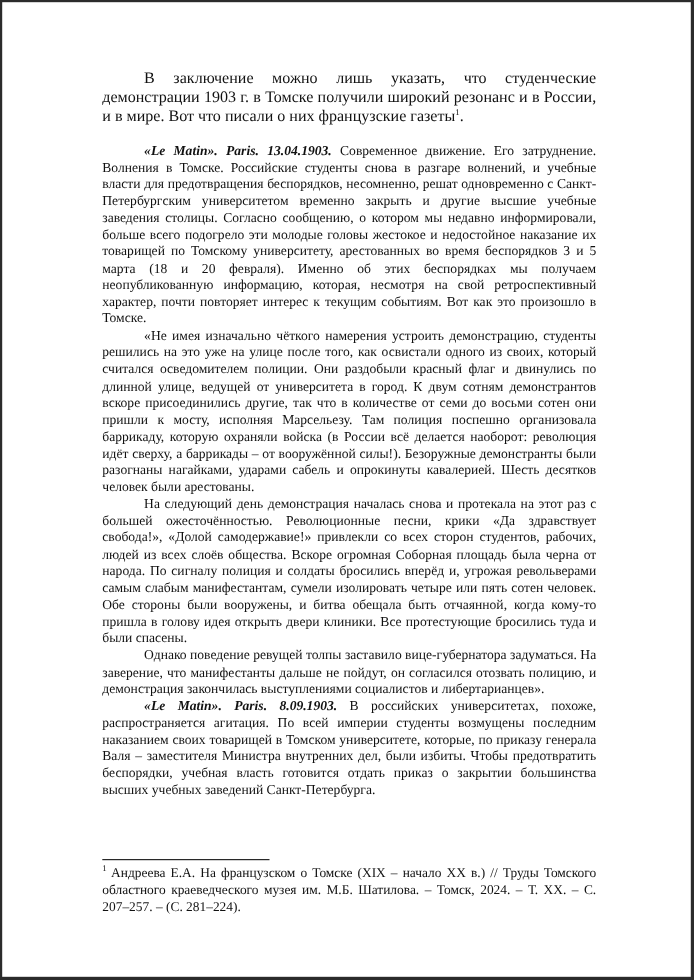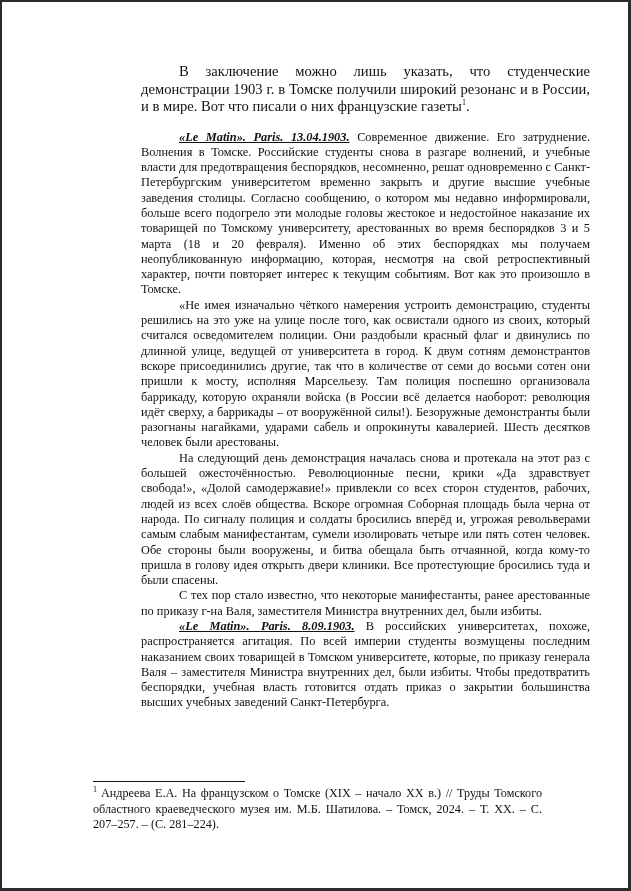--- a/index.html
+++ b/index.html
@@ -4,27 +4,27 @@
 <style>
   html, body { margin: 0; padding: 0; background: #2b2b2b; }
   body { width: 631px; height: 891px; overflow: hidden; position: relative; }
   .page {
     position: absolute; left: 2px; top: 2px; width: 626px; height: 886px;
     background: #ffffff; color: #111;
     font-family: "Liberation Serif", "DejaVu Serif", serif;
   }
   .body-text {
     position: absolute; left: 91px; top: 61px; width: 449px;
-    font-size: 14.2px; line-height: 16.8px; text-align: justify; margin-left: 48px;
+    font-size: 14.2px; line-height: 16.8px; text-align: justify;
   }
   .body-text p { margin: 0; text-indent: 38px; }
   .intro { font-size: 14.6px; line-height: 17.5px; }
   .intro-gap { height: 14px; }
   .quotes p { font-size: 12.35px; line-height: 15.3px; }
-  .src { font-style: italic; font-weight: bold; text-decoration: underline; }
+  .src { font-style: italic; font-weight: bold; }
   .sup { vertical-align: super; font-size: 8px; line-height: 0; }
   .author {
     text-align: right; font-style: italic; font-weight: bold;
     font-size: 13.5px; margin-top: 14px; text-indent: 0;
   }
   .fn-rule {
     position: absolute; left: 91px; top: 779px; width: 152px; height: 0;
     border-top: 1px solid #111;
   }
   .footnote {
@@ -38,21 +38,21 @@
 
 <div class="page">
   <div class="body-text">
     <p class="intro"><span>В заключение можно лишь указать, что студенческие демонстрации 1903 г. в Томске получили широкий резонанс и в России, и в мире. Вот что писали о них французские газеты</span><span class="sup">1</span><span>.</span></p>
     <div class="intro-gap"></div>
 
     <div class="quotes">
       <p><span class="src">«Le Matin». Paris. 13.04.1903.</span><span> Современное движение. Его затруднение. Волнения в Томске. Российские студенты снова в разгаре волнений, и учебные власти для предотвращения беспорядков, несомненно, решат одновременно с Санкт-Петербургским университетом временно закрыть и другие высшие учебные заведения столицы. Согласно сообщению, о котором мы недавно информировали, больше всего подогрело эти молодые головы жестокое и недостойное наказание их товарищей по Томскому университету, арестованных во время беспорядков 3 и 5 марта (18 и 20 февраля). Именно об этих беспорядках мы получаем неопубликованную информацию, которая, несмотря на свой ретроспективный характер, почти повторяет интерес к текущим событиям. Вот как это произошло в Томске.</span></p>
       <p>«Не имея изначально чёткого намерения устроить демонстрацию, студенты решились на это уже на улице после того, как освистали одного из своих, который считался осведомителем полиции. Они раздобыли красный флаг и двинулись по длинной улице, ведущей от университета в город. К двум сотням демонстрантов вскоре присоединились другие, так что в количестве от семи до восьми сотен они пришли к мосту, исполняя Марсельезу. Там полиция поспешно организовала баррикаду, которую охраняли войска (в России всё делается наоборот: революция идёт сверху, а баррикады – от вооружённой силы!). Безоружные демонстранты были разогнаны нагайками, ударами сабель и опрокинуты кавалерией. Шесть десятков человек были арестованы.</p>
       <p>На следующий день демонстрация началась снова и протекала на этот раз с большей ожесточённостью. Революционные песни, крики «Да здравствует свобода!», «Долой самодержавие!» привлекли со всех сторон студентов, рабочих, людей из всех слоёв общества. Вскоре огромная Соборная площадь была черна от народа. По сигналу полиция и солдаты бросились вперёд и, угрожая револьверами самым слабым манифестантам, сумели изолировать четыре или пять сотен человек. Обе стороны были вооружены, и битва обещала быть отчаянной, когда кому-то пришла в голову идея открыть двери клиники. Все протестующие бросились туда и были спасены.</p>
-      <p>С тех пор стало известно, что некоторые манифестанты, ранее арестованные по приказу г-на Валя, заместителя Министра внутренних дел, были избиты.</p>
+      <p>Однако поведение ревущей толпы заставило вице-губернатора задуматься. На заверение, что манифестанты дальше не пойдут, он согласился отозвать полицию, и демонстрация закончилась выступлениями социалистов и либертарианцев».</p>
       <p><span class="src">«Le Matin». Paris. 8.09.1903.</span><span> В российских университетах, похоже, распространяется агитация. По всей империи студенты возмущены последним наказанием своих товарищей в Томском университете, которые, по приказу генерала Валя – заместителя Министра внутренних дел, были избиты. Чтобы предотвратить беспорядки, учебная власть готовится отдать приказ о закрытии большинства высших учебных заведений Санкт-Петербурга.</span></p>
     </div>
 
   </div>
 
   <div class="fn-rule"></div>
   <div class="footnote">
     <span class="fnsup">1</span><span>Андреева Е.А. На французском о Томске (XIX – начало XX в.) // Труды Томского областного краеведческого музея им. М.Б. Шатилова. – Томск, 2024. – Т. XX. – С. 207–257. – (С. 281–224).</span>
   </div>
 </div>

